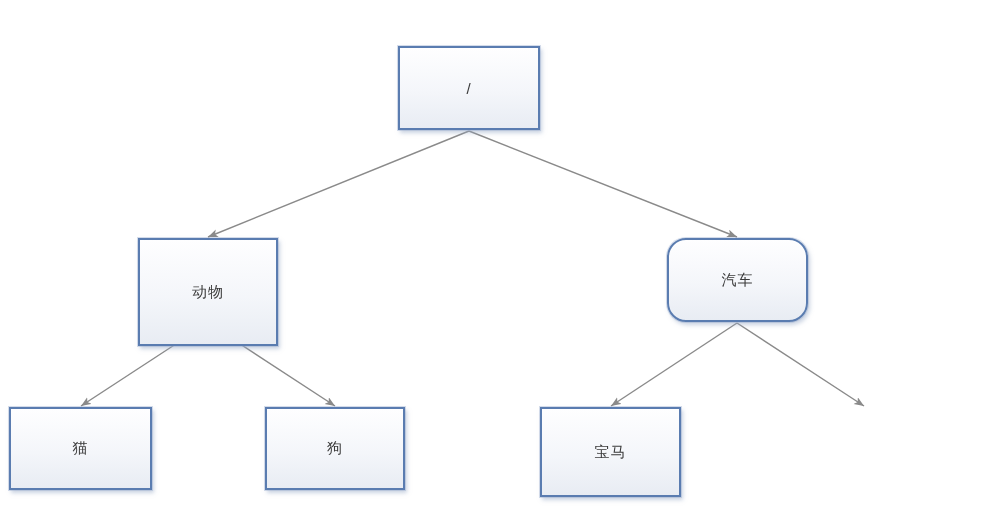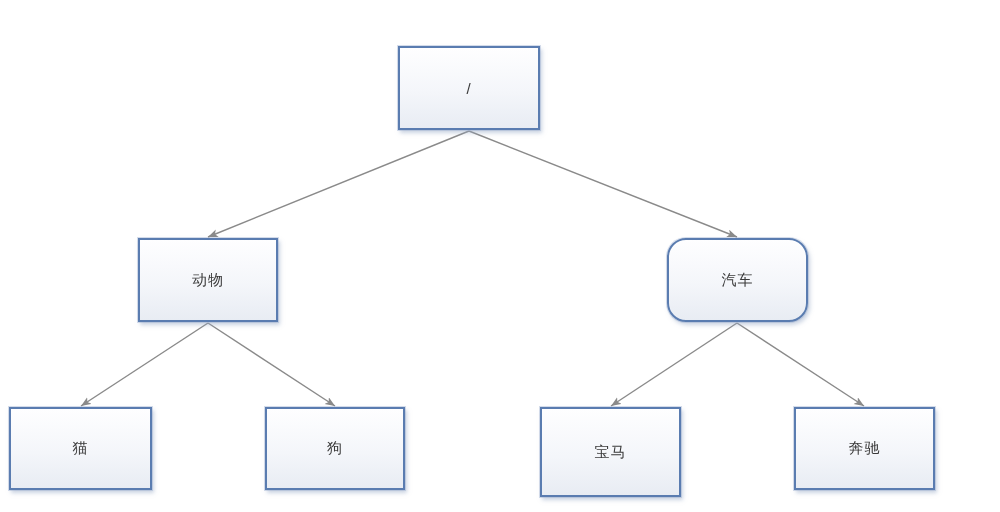--- a/index.html
+++ b/index.html
@@ -33,21 +33,21 @@
     display: flex;
     align-items: center;
     justify-content: center;
     color: #3a3a3a;
     font-size: 15px;
     letter-spacing: 1px;
   }
   .node span { display: inline-block; }
   
   .pos-root    { left: 398px; top:  46px; width: 142px; height: 84px; }
-  .pos-animals { left: 138px; top: 238px; width: 140px; height: 84px; }
+  .pos-animals { left: 138px; top: 238px; width: 140px; height: 108px; }
   .pos-cars    { left: 667px; top: 238px; width: 141px; height: 84px; border-radius: 19px; }
   .pos-cat     { left:   9px; top: 407px; width: 143px; height: 83px; }
   .pos-dog     { left: 265px; top: 407px; width: 140px; height: 83px; }
   .pos-bmw     { left: 540px; top: 407px; width: 141px; height: 90px; }
   .pos-benz    { left: 794px; top: 407px; width: 141px; height: 83px; }
   line.edge {
     stroke: #8a8a8a;
     stroke-width: 1.4;
   }
 </style>
@@ -87,17 +87,14 @@
   </div>
 
   <div class="node pos-dog">
     <span>狗</span>
   </div>
 
   <div class="node pos-bmw">
     <span>宝马</span>
   </div>
 
-  <div class="node pos-benz">
-    <span>奔驰</span>
-  </div>
 
 </div>
 
 </body></html>

